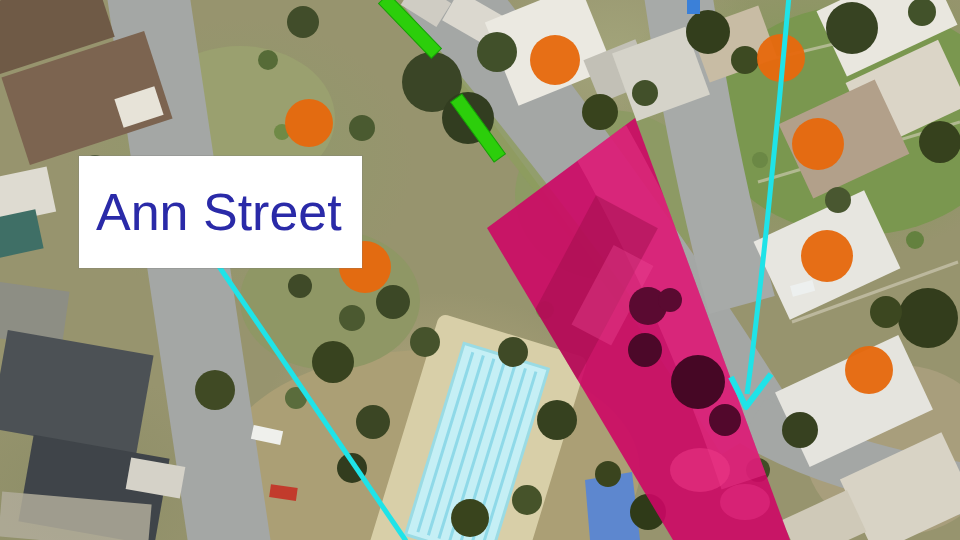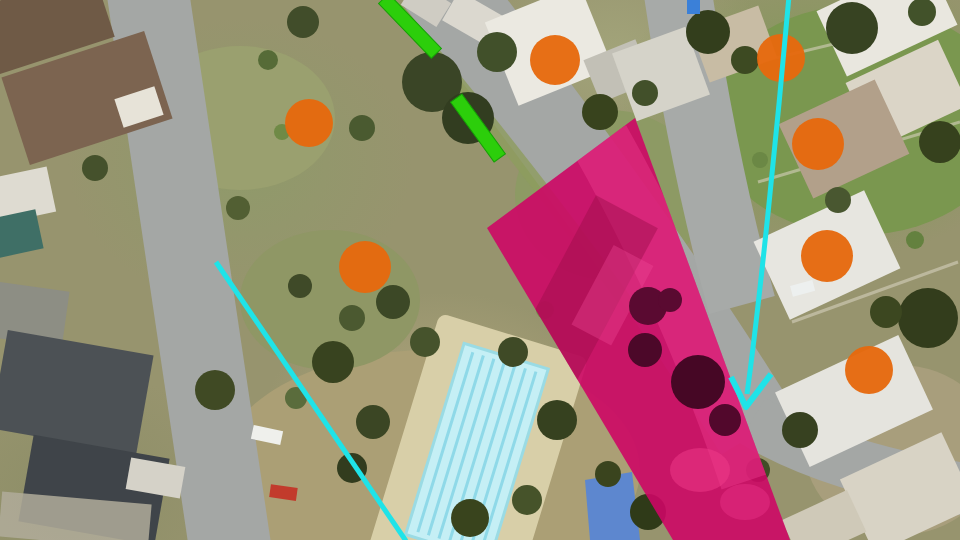--- a/index.html
+++ b/index.html
@@ -167,13 +167,16 @@
     <circle cx="869" cy="370" r="24" fill="#E6690E"></circle>
   </g>
 
   <g fill="none" stroke-linecap="butt" stroke-linejoin="round">
     <path d="M789,-4 C778,120 760,300 747,394" stroke-width="5" stroke="#1FE3E8"></path>
     <path d="M731,377 L746,407 L771,374" stroke-width="6" stroke="#1FE3E8"></path>
     <path d="M216,262 L406,541" stroke-width="5" stroke="#1FE3E8"></path>
   </g>
 </svg>
 
+<div class="street-label" style="background-color: rgb(255, 255, 255);">
+  <span style="color: rgb(42, 42, 168);">Ann Street</span>
+</div>
 </div>
 
 </body></html>

